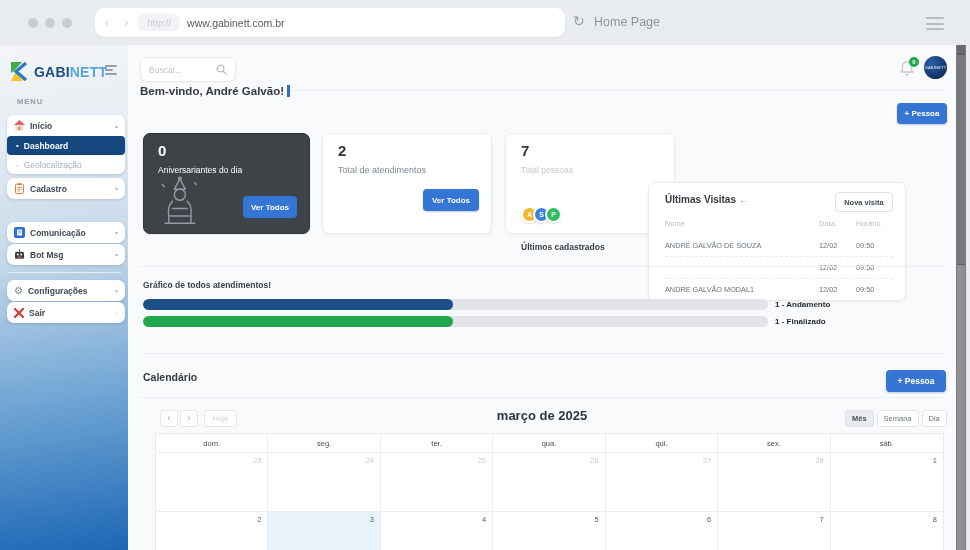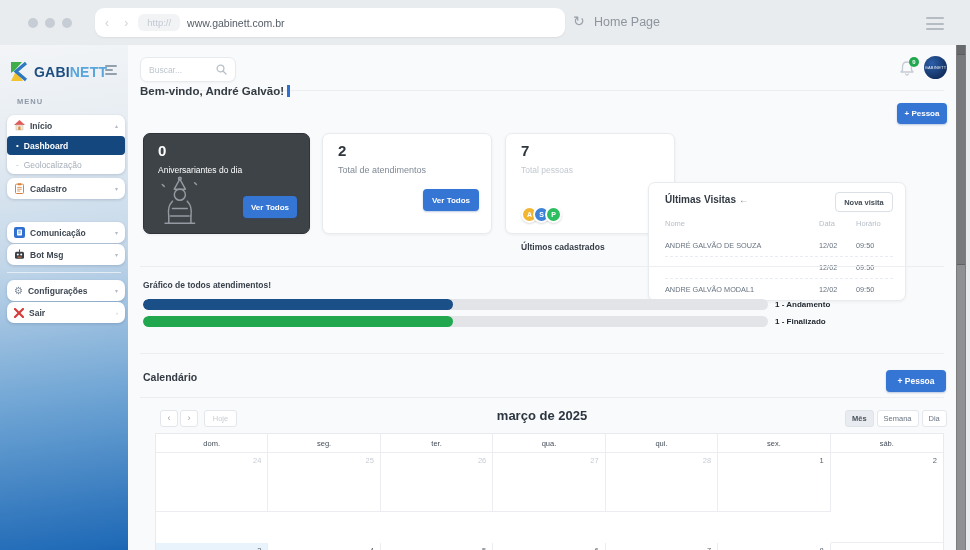--- a/index.html
+++ b/index.html
@@ -339,20 +339,23 @@
   <div class="cal-grid">
     <div class="cal-hcell">dom.</div>
     <div class="cal-hcell">seg.</div>
     <div class="cal-hcell">ter.</div>
     <div class="cal-hcell">qua.</div>
     <div class="cal-hcell">qui.</div>
     <div class="cal-hcell">sex.</div>
     <div class="cal-hcell">sáb.</div>
 
     <div class="cal-cell r1 muted">
+        <span class="dnum">23</span>
+      </div>
+    <div class="cal-cell r1 muted">
         <span class="dnum">24</span>
       </div>
     <div class="cal-cell r1 muted">
         <span class="dnum">25</span>
       </div>
     <div class="cal-cell r1 muted">
         <span class="dnum">26</span>
       </div>
     <div class="cal-cell r1 muted">
         <span class="dnum">27</span>

